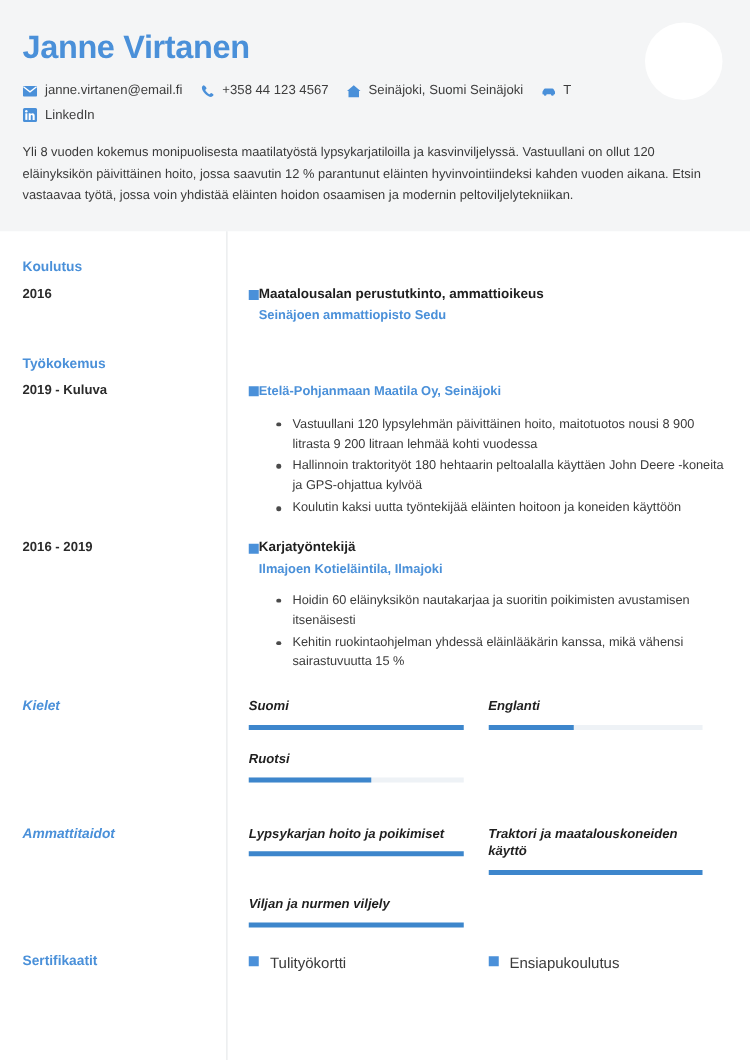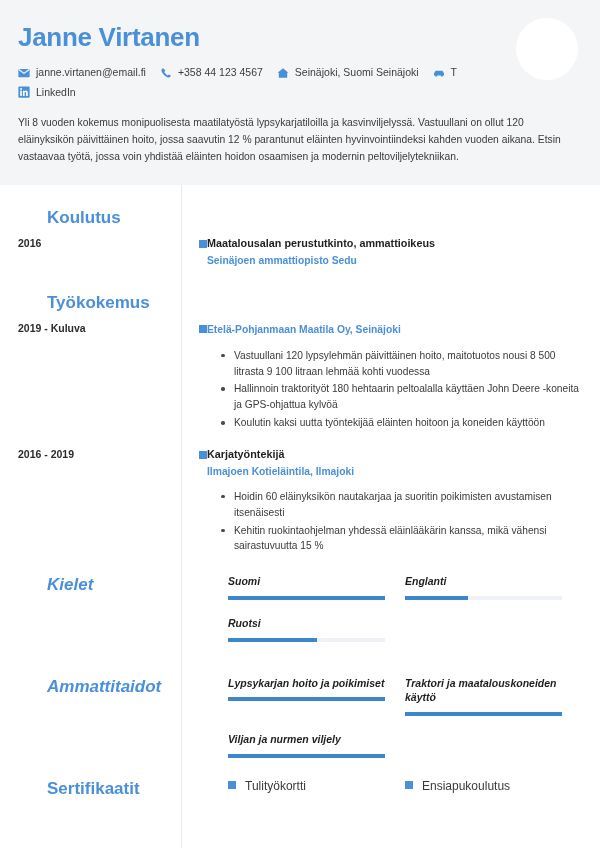--- a/index.html
+++ b/index.html
@@ -93,25 +93,24 @@
   }
 
   .section {
     display: flex;
     position: relative;
   }
 
   .section-label {
     width: 163px;
     flex: none;
-    font-size: 17px;
+    font-size: 11px;
     font-weight: bold;
     color: #4a90d9;
     padding-top: 1px;
-    margin-left: 29px;
   }
 
   .section-body {
     flex: 1;
     padding-left: 0;
   }
 
   
   .entry {
     display: flex;
@@ -337,21 +336,21 @@
     <div class="section-label">Työkokemus</div>
   </div>
 
   <div class="entry" style="margin-bottom:14px;">
     <div class="entry-date">2019 - Kuluva</div>
     <div class="entry-main">
       <span class="bullet-square"></span>
       <div class="entry-text">
         <div class="entry-sub">Etelä-Pohjanmaan Maatila Oy, Seinäjoki</div>
         <ul class="entry-points">
-          <li>Vastuullani 120 lypsylehmän päivittäinen hoito, maitotuotos nousi 8 500 litrasta 9 100 litraan lehmää kohti vuodessa</li>
+          <li>Vastuullani 120 lypsylehmän päivittäinen hoito, maitotuotos nousi 8 900 litrasta 9 200 litraan lehmää kohti vuodessa</li>
           <li>Hallinnoin traktorityöt 180 hehtaarin peltoalalla käyttäen John Deere -koneita ja GPS-ohjattua kylvöä</li>
           <li>Koulutin kaksi uutta työntekijää eläinten hoitoon ja koneiden käyttöön</li>
         </ul>
       </div>
     </div>
   </div>
 
   <div class="entry" style="margin-bottom:18px;">
     <div class="entry-date">2016 - 2019</div>
     <div class="entry-main">

